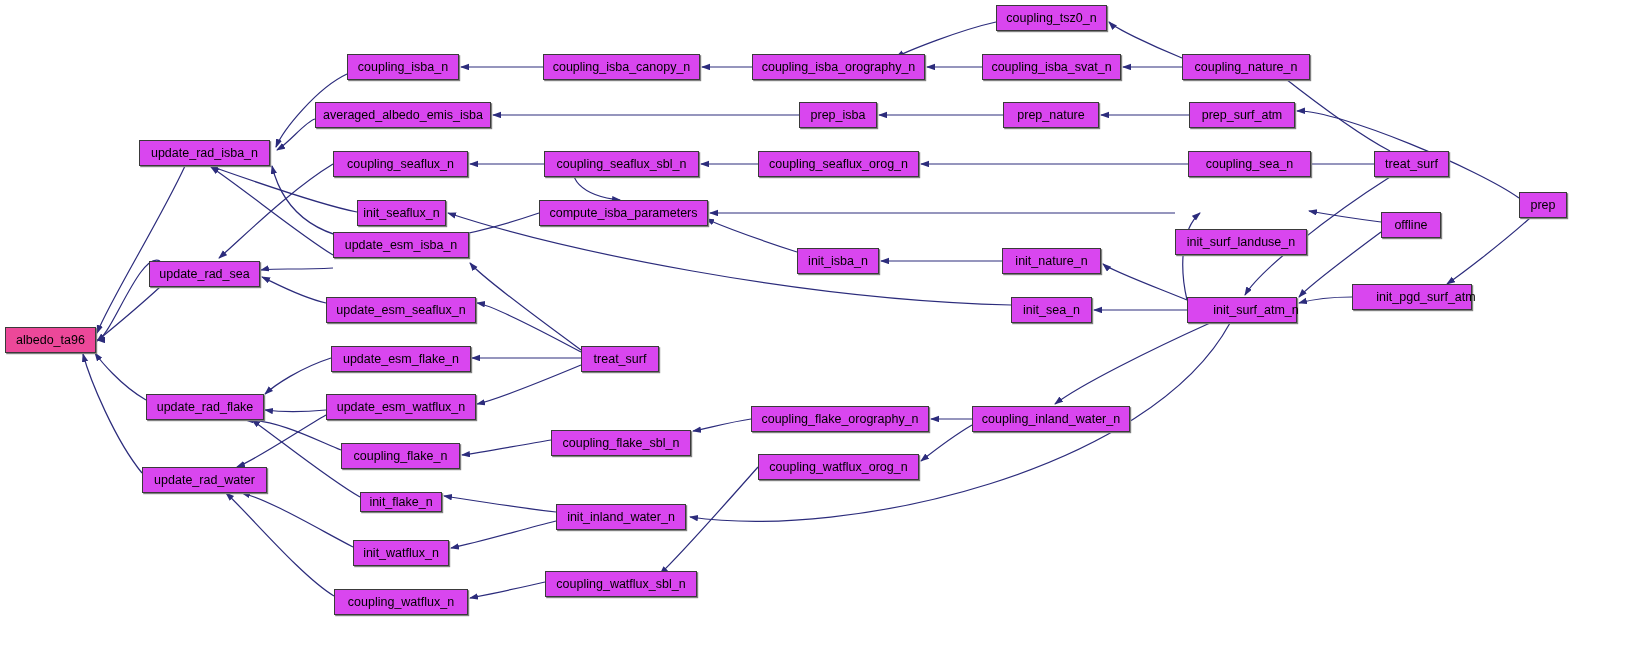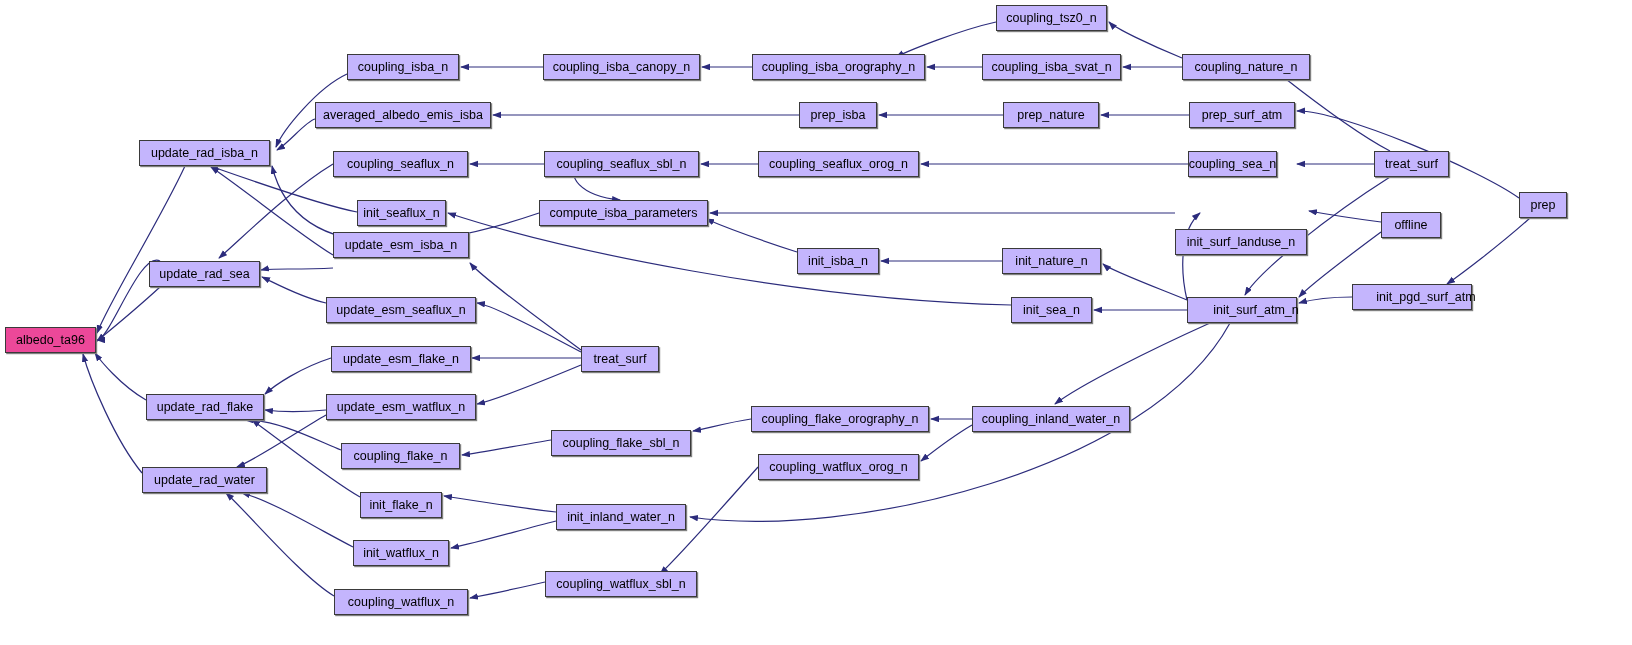--- a/index.html
+++ b/index.html
@@ -3,21 +3,21 @@
 <meta charset="utf-8">
 <style>
   html,body{margin:0;padding:0;background:#ffffff;}
   body{font-family:"Liberation Sans", sans-serif;}
   #canvas{position:relative;width:1632px;height:645px;background:#ffffff;overflow:hidden;}
   svg#edges{position:absolute;left:0;top:0;width:1632px;height:645px;}
   .node{
     position:absolute;
     box-sizing:border-box;
     border:1px solid #3a3a3a;
-    background:#c4b5fd;
+    background:#d946ef;
     color:#000000;
     font-size:12.5px;
     line-height:1;
     display:flex;
     align-items:center;
     justify-content:center;
     white-space:nowrap;
     box-shadow:1.2px 1.2px 0 0 #808080;
     letter-spacing:0px;
   }
@@ -134,21 +134,21 @@
       </div>
       <div class="node" style="left: 331px; top: 346px; width: 140px; height: 26px;">
         <span>update_esm_flake_n</span>
       </div>
       <div class="node" style="left: 326px; top: 394px; width: 150px; height: 26px;">
         <span>update_esm_watflux_n</span>
       </div>
       <div class="node" style="left: 341px; top: 443px; width: 119px; height: 26px;">
         <span>coupling_flake_n</span>
       </div>
-      <div class="node" style="left: 360px; top: 492px; width: 82px; height: 26px; text-align: right;">
+      <div class="node" style="left: 360px; top: 492px; width: 82px; height: 20px; text-align: right;">
         <span>init_flake_n</span>
       </div>
       <div class="node" style="left: 353px; top: 540px; width: 96px; height: 26px;">
         <span>init_watflux_n</span>
       </div>
       <div class="node" style="left: 334px; top: 589px; width: 134px; height: 26px;">
         <span>coupling_watflux_n</span>
       </div>
       <div class="node" style="left: 543px; top: 54px; width: 157px; height: 26px;">
         <span>coupling_isba_canopy_n</span>
@@ -203,21 +203,21 @@
       </div>
       <div class="node" style="left: 1011px; top: 297px; width: 81px; height: 26px;">
         <span>init_sea_n</span>
       </div>
       <div class="node" style="left: 1182px; top: 54px; width: 128px; height: 26px;">
         <span>coupling_nature_n</span>
       </div>
       <div class="node" style="left: 1189px; top: 102px; width: 106px; height: 26px;">
         <span>prep_surf_atm</span>
       </div>
-      <div class="node" style="left: 1188px; top: 151px; width: 89px; height: 26px;">
+      <div class="node" style="left: 1188px; top: 151px; width: 123px; height: 26px;">
         <span>coupling_sea_n</span>
       </div>
       <div class="node" style="left: 1175px; top: 200px; width: 132px; height: 26px; margin-top: 29px;">
         <span>init_surf_landuse_n</span>
       </div>
       <div class="node" style="left: 1187px; top: 297px; width: 110px; height: 26px; padding-left: 28px;">
         <span>init_surf_atm_n</span>
       </div>
       <div class="node" style="left: 972px; top: 406px; width: 158px; height: 26px;">
         <span>coupling_inland_water_n</span>

